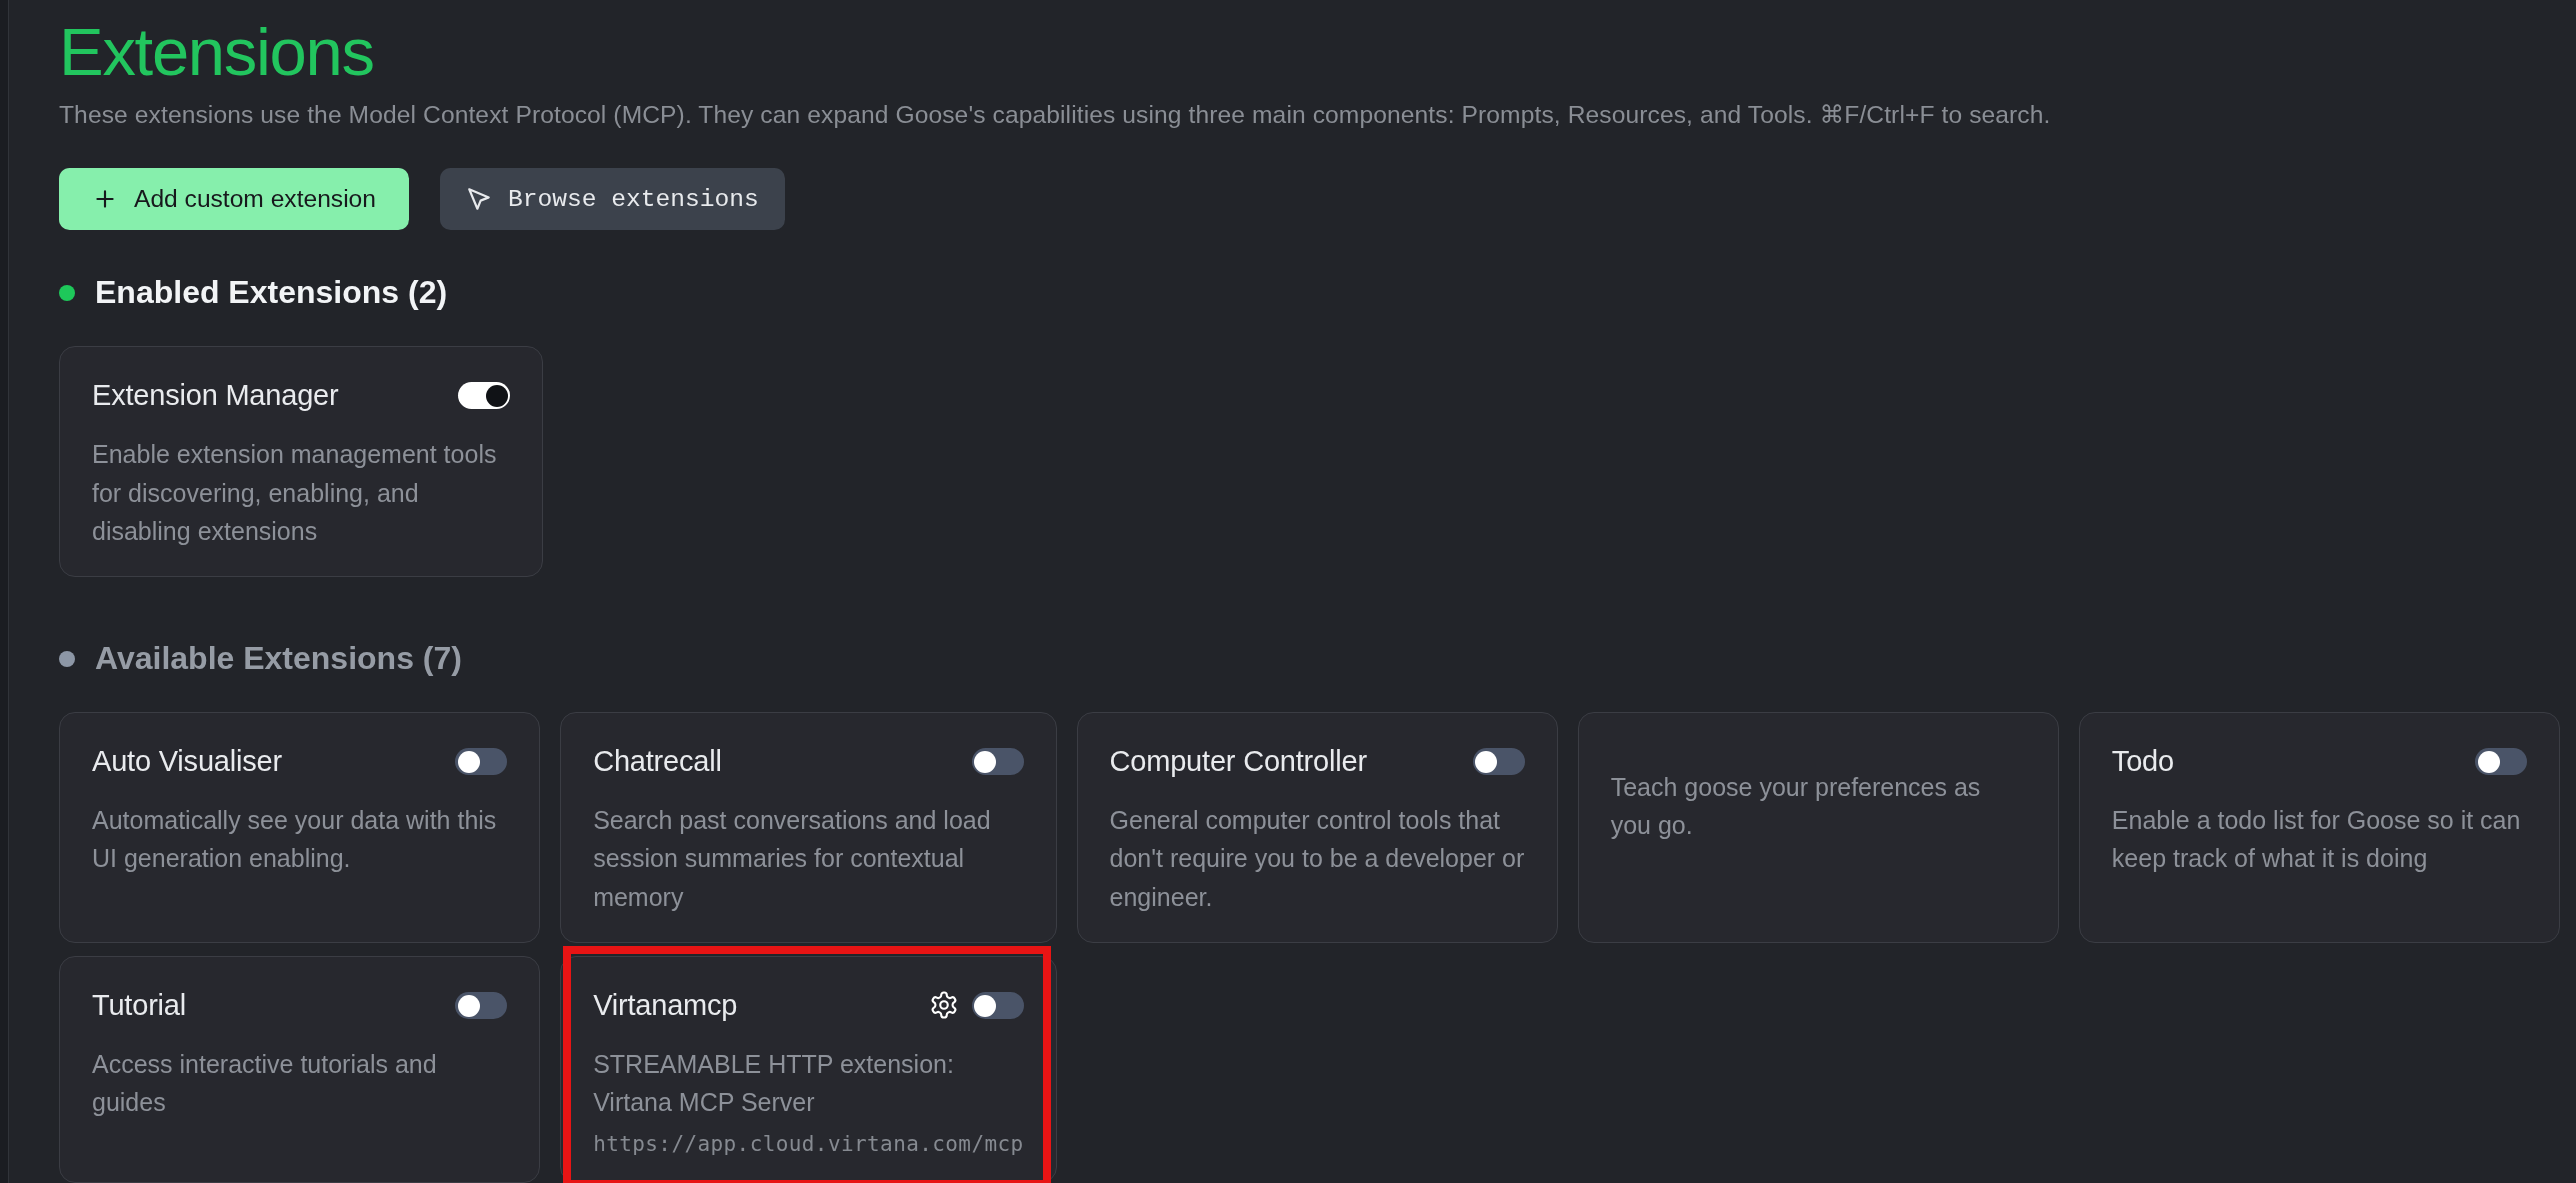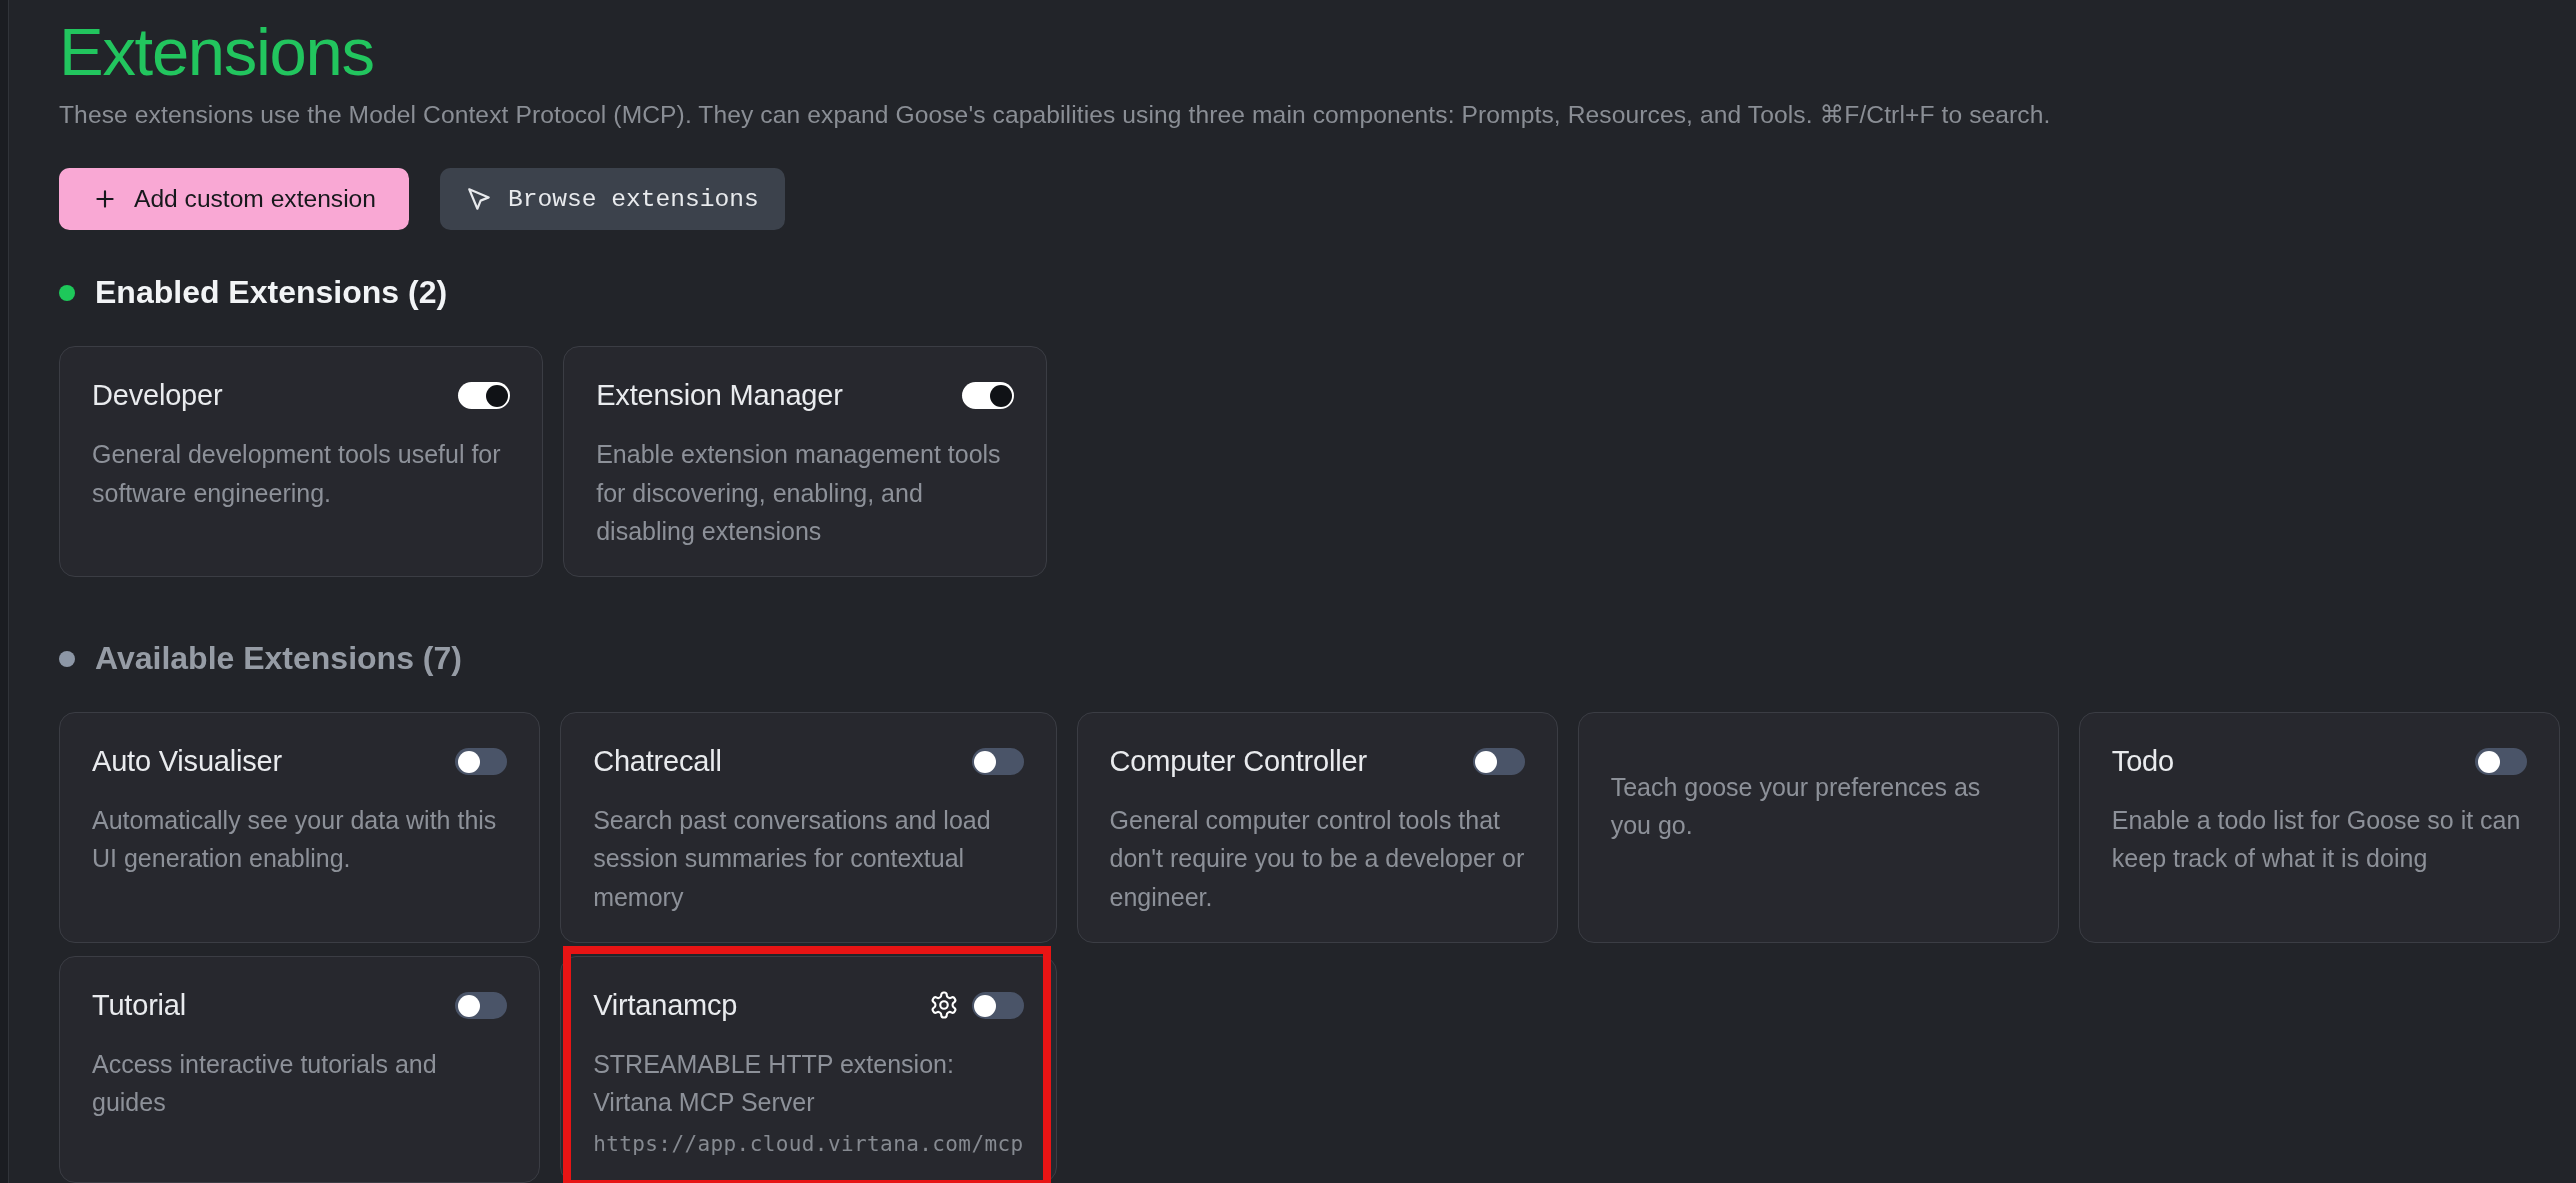--- a/index.html
+++ b/index.html
@@ -26,21 +26,21 @@
   .page-subtitle {
     margin-top: 12.3px; font-size: 24.6px; color: #8a8e95; letter-spacing: 0.1px;
   }
 
   .toolbar { margin-top: 39px; display: flex; gap: 31px; }
   .btn {
     height: 62px; border-radius: 10.6px; border: none; cursor: pointer;
     display: inline-flex; align-items: center; gap: 16px;
     font-size: 24.6px; font-family: inherit; padding: 0 33px;
   }
-  .btn-primary { background: #f9a8d4; color: #17181c; }
+  .btn-primary { background: #86efac; color: #17181c; }
   .btn-secondary { background: #3c424c; color: #e8eaed; padding: 0 26px; font-family: Liberation Mono, monospace; }
   .btn svg { display: block; }
 
   .section-header {
     display: flex; align-items: center; gap: 20px;
     font-size: 32px; font-weight: 600;
   }
   .section-header .dot { width: 16px; height: 16px; border-radius: 50%; flex-shrink: 0; }
   .section-enabled { margin-top: 44px; }
   .section-enabled .section-label { color: #f2f4f6; }
@@ -119,27 +119,20 @@
     </button>
   </div>
 
   <div class="section-header section-enabled">
     <span class="dot" style="background:#1ec85a"></span>
     <span class="section-label">Enabled Extensions (2)</span>
   </div>
 
   <div class="grid">
 
-    <div class="card">
-      <div class="card-head">
-        <div class="card-title">Developer</div>
-        <div class="toggle" data-state="on"></div>
-      </div>
-      <div class="card-desc">General development tools useful for software engineering.</div>
-    </div>
 
     <div class="card">
       <div class="card-head">
         <div class="card-title">Extension Manager</div>
         <div class="toggle" data-state="on"></div>
       </div>
       <div class="card-desc">Enable extension management tools for discovering, enabling, and disabling extensions</div>
     </div>
 
   </div>

